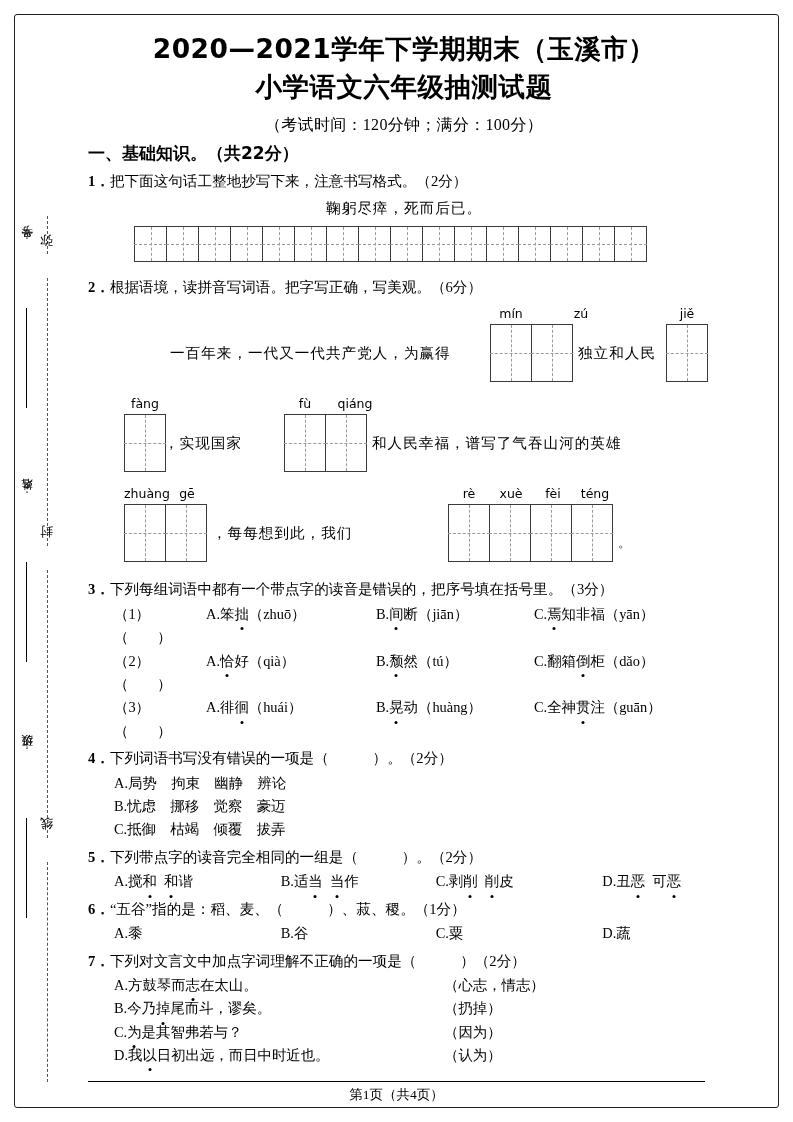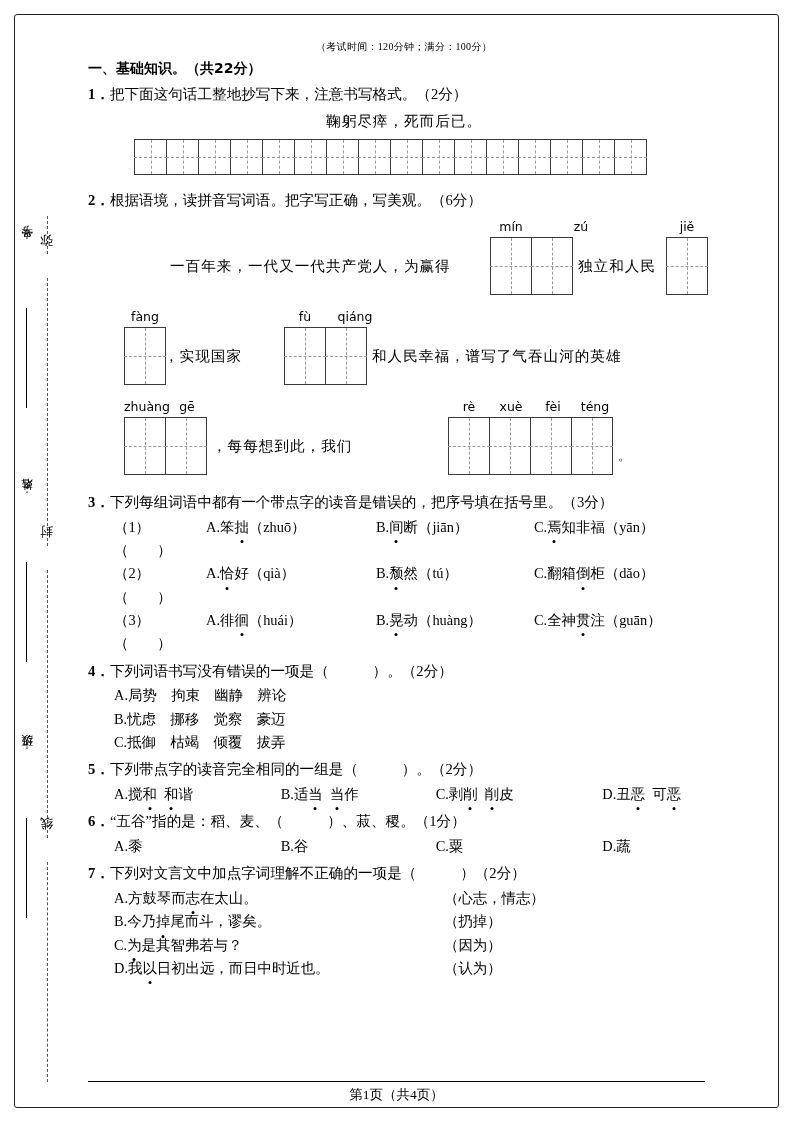--- a/index.html
+++ b/index.html
@@ -72,30 +72,30 @@
     font-weight:bold;
     font-size:26.5px;
     text-align:center;
     letter-spacing:0.5px;
     margin:0;
     line-height:1.42;
   }
   h1.title .ln { display:block; }
   .subtitle {
     text-align:center;
-    font-size:10px;
+    font-size:16px;
     margin-top:10px;
     margin-bottom:6px;
     letter-spacing:0.3px;
   }
 
   .sec-head {
     font-family:"DejaVu Sans","Liberation Sans",sans-serif;
     font-weight:bold;
-    font-size:14px;
+    font-size:17px;
     margin:6px 0 5px 0;
   }
 
   .q {
     font-size:14.6px;
     line-height:1.55;
     margin:4px 0 2px 0;
   }
   .q .qn {
     font-family:"Liberation Serif","DejaVu Serif",serif;
@@ -211,20 +211,24 @@
   <div class="seal-char" style="top:238px;">弥</div>
   <div class="seal-dashline" style="top:262px; height:268px;"></div>
   <div class="seal-char" style="top:530px;">封</div>
   <div class="seal-dashline" style="top:554px; height:268px;"></div>
   <div class="seal-char" style="top:822px;">线</div>
   <div class="seal-dashline" style="top:846px; height:220px;"></div>
 </div>
 
 <div id="content">
 
+  <h1 class="title">
+    <span class="ln">2020—2021学年下学期期末（玉溪市）</span>
+    <span class="ln">小学语文六年级抽测试题</span>
+  </h1>
   <div class="subtitle">（考试时间：120分钟；满分：100分）</div>
 
   <div class="sec-head">一、基础知识。（共22分）</div>
 
   <div class="q">
     <span class="qn">1．</span><span>把下面这句话工整地抄写下来，注意书写格式。（2分）</span>
   </div>
   <div class="sentence-model">鞠躬尽瘁，死而后已。</div>
   <div class="grid-row copy-grid" id="q1-grid">
       <div class="cell"></div>

